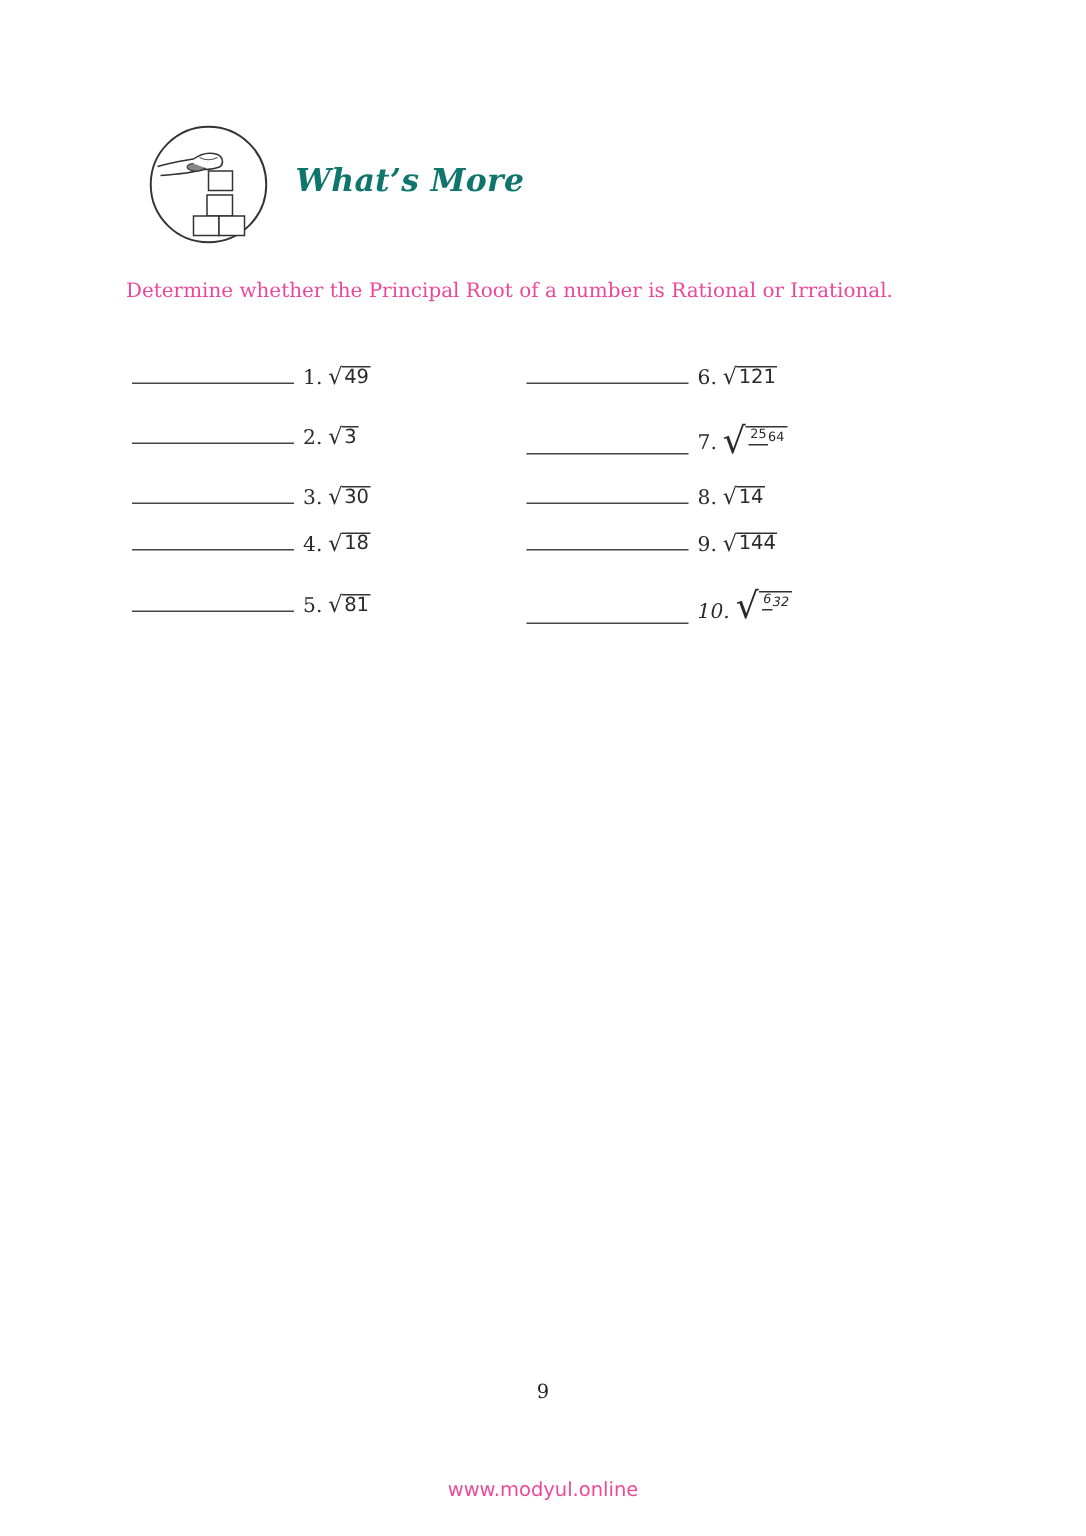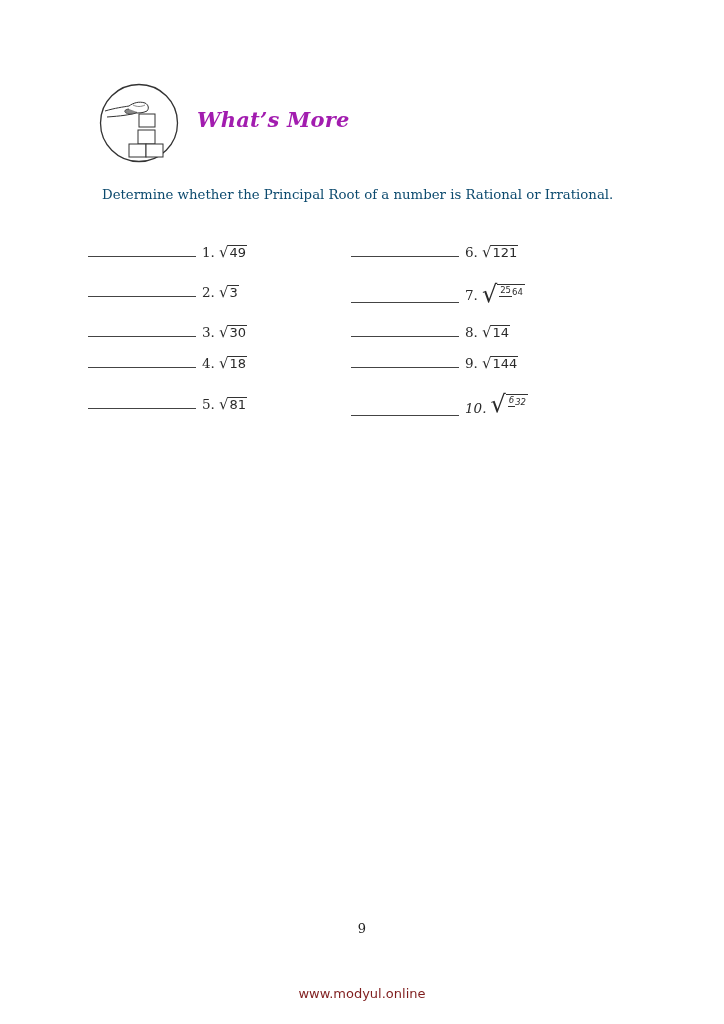--- a/index.html
+++ b/index.html
@@ -5,41 +5,41 @@
     html, body { margin: 0; padding: 0; }
     body {
       width: 724px; height: 1024px; background: #ffffff; position: relative;
       font-family: "DejaVu Serif", serif; color: #222;
       overflow: hidden;
     }
     .icon-circle { position: absolute; left: 99px; top: 83px; width: 80px; height: 80px; }
     .title {
       position: absolute; left: 197px; top: 107px;
       font-family: "DejaVu Serif", serif; font-weight: bold; font-style: italic;
-      font-size: 21px; color: #a21caf; letter-spacing: 0.2px;
+      font-size: 21px; color: #0f766e; letter-spacing: 0.2px;
     }
     .instructions {
-      position: absolute; left: 102px; top: 187px;
-      font-size: 13.3px; color: #0c4a6e; white-space: nowrap;
+      position: absolute; left: 84px; top: 187px;
+      font-size: 13.3px; color: #ec4899; white-space: nowrap;
     }
     .item { position: absolute; display: flex; align-items: baseline; font-size: 13.5px; color: #2a2a2a; }
     .blank {
       display: inline-block; width: 108px; border-bottom: 1px solid #444;
       margin-right: 6px; height: 1px; position: relative; top: 0;
     }
     .num { margin-right: 4px; }
     .sqrt { display: inline-flex; align-items: flex-end; font-family: "DejaVu Sans", sans-serif; }
     .radical { font-size: 15px; line-height: 1; }
     .radicand { border-top: 1px solid #333; padding: 0 1px; line-height: 1.1; font-family: "DejaVu Sans", sans-serif; font-size: 13px; text-align: right; }
     .frac { display: inline-flex; flex-direction: row; align-items: center; font-size: 8.5px; line-height: 1.05; border-top: 1px solid #333; padding: 1px 2px 0 2px; }
     .frac .n { border-bottom: 1px solid #333; padding: 0 1px 1px 1px; }
     .frac .d { padding-top: 1px; }
     .radical-big { font-size: 24px; line-height: 0.9; }
     .page-number { position: absolute; left: 0; width: 724px; top: 921px; text-align: center; font-size: 13px; color: #222; }
-    .watermark { position: absolute; left: 0; width: 724px; top: 986px; text-align: center; font-family: "DejaVu Sans", sans-serif; font-size: 13px; color: #7f1d1d; }
+    .watermark { position: absolute; left: 0; width: 724px; top: 986px; text-align: center; font-family: "DejaVu Sans", sans-serif; font-size: 13px; color: #ec4899; }
   </style>
 </head>
 <body>
 
 <div class="icon-circle">
   <svg width="80" height="80" viewBox="0 0 80 80">
     <circle cx="40" cy="40" r="38.5" fill="#fff" stroke="#333" stroke-width="1.3"></circle>
     <path d="M6 28 C16 25 24 24 30 23 C34 20 40 18 46 20 C50 22 50 26 48 28 C44 30 40 30 36 30 C30 32 22 33 8 34" fill="none" stroke="#333" stroke-width="1"></path>
     <path d="M30 26 C27 26 24 28 27 30 C31 32 36 31 38 29" fill="#888" stroke="#333" stroke-width="0.8"></path>
     <path d="M34 22 C38 24 42 24 46 22" fill="none" stroke="#555" stroke-width="0.7"></path>

